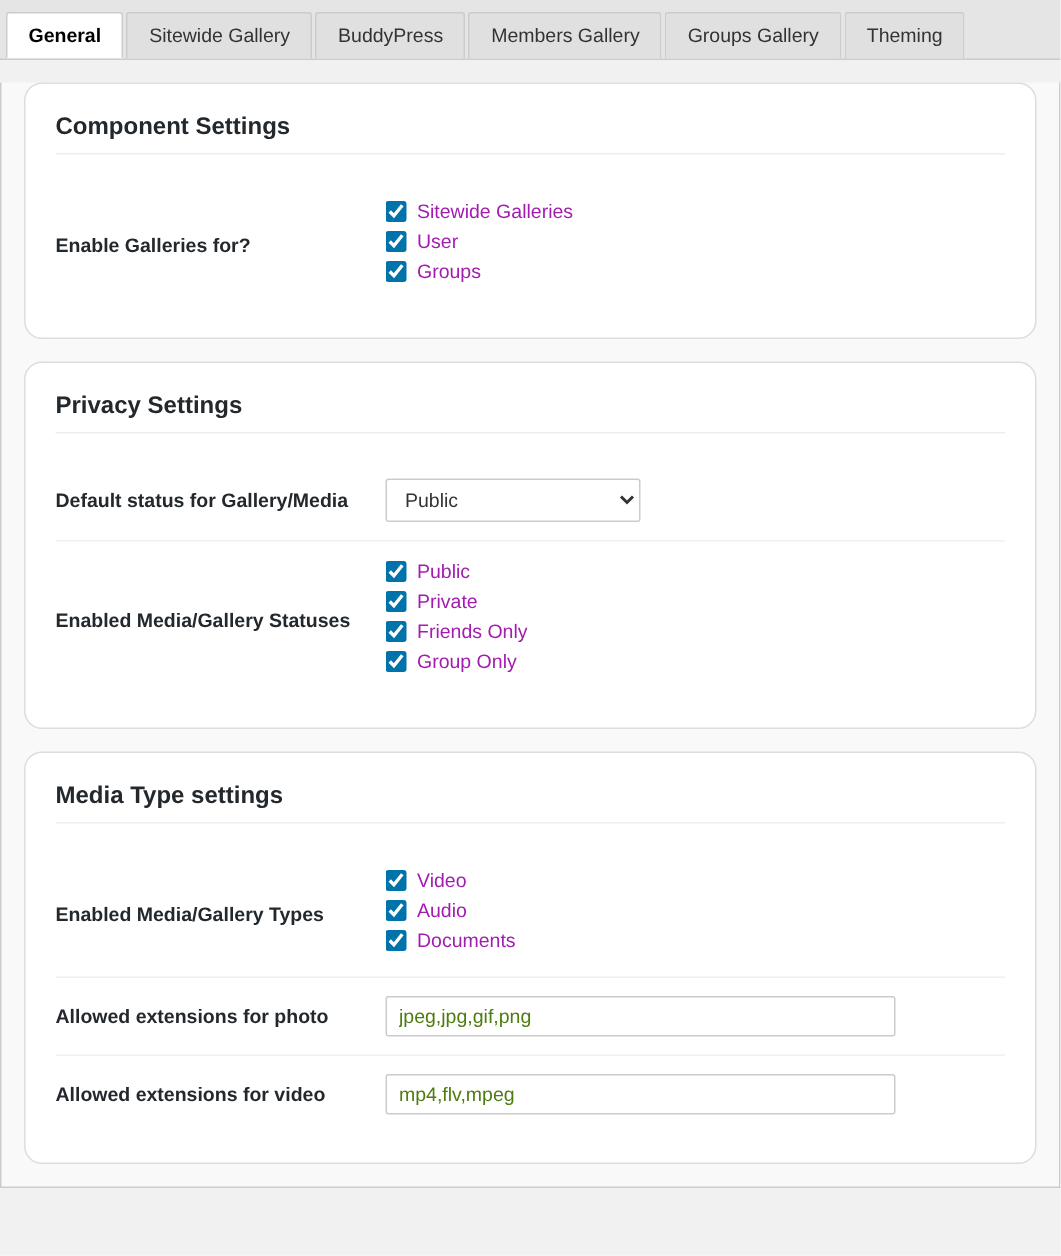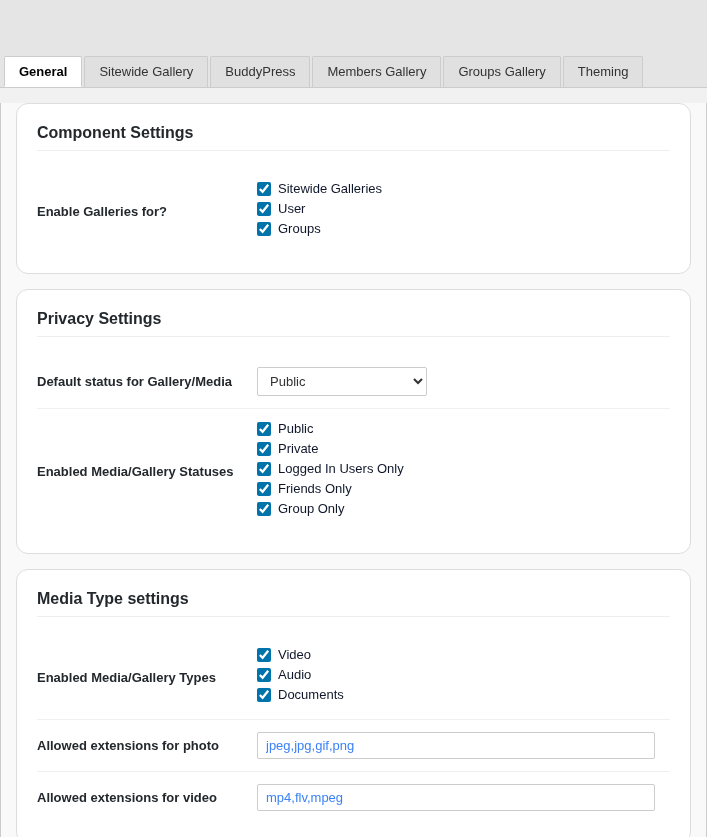--- a/index.html
+++ b/index.html
@@ -23,21 +23,20 @@
       padding: 7px 14px;
       margin-right: 2px;
       background: #e0e0e0;
       border: 1px solid #ccc;
       border-bottom: none;
       cursor: pointer;
       font-size: 13px;
       color: #333;
       border-radius: 2px 2px 0 0;
       white-space: nowrap;
-      margin-top: 48px;
     }
     .tab.active {
       background: #fff;
       border-bottom: 1px solid #fff;
       font-weight: 600;
       color: #000;
     }
 
     
     .content {
@@ -97,21 +96,21 @@
       margin-bottom: 5px;
       font-size: 13px;
     }
     .checkbox-item input[type="checkbox"] {
       margin-right: 7px;
       width: 14px;
       height: 14px;
       accent-color: #0073aa;
     }
     .checkbox-item label {
-      color: #0f172a;
+      color: #a21caf;
       cursor: pointer;
     }
 
     
     .form-select {
       padding: 5px 8px;
       border: 1px solid #ccc;
       border-radius: 2px;
       background: #fff;
       font-size: 13px;
@@ -120,22 +119,22 @@
       cursor: pointer;
     }
 
     
     .form-input {
       padding: 5px 8px;
       border: 1px solid #ccc;
       border-radius: 2px;
       background: #fff;
       font-size: 13px;
-      color: #3b82f6;
-      width: 398px;
+      color: #4d7c0f;
+      width: 340px;
     }
   </style>
 </head>
 <body>
 
 <div class="tabs">
   <div class="tab active">General</div>
   <div class="tab">Sitewide Gallery</div>
   <div class="tab">BuddyPress</div>
   <div class="tab">Members Gallery</div>
@@ -188,24 +187,20 @@
       <div class="form-control">
         <div class="checkbox-item">
           <input type="checkbox" id="status-public" checked="" style="">
           <label for="status-public">Public</label>
         </div>
         <div class="checkbox-item">
           <input type="checkbox" id="status-private" checked="" style="">
           <label for="status-private">Private</label>
         </div>
         <div class="checkbox-item">
-          <input type="checkbox" id="status-logged-in" checked="" style="">
-          <label for="status-logged-in">Logged In Users Only</label>
-        </div>
-        <div class="checkbox-item">
           <input type="checkbox" id="status-friends" checked="" style="">
           <label for="status-friends">Friends Only</label>
         </div>
         <div class="checkbox-item">
           <input type="checkbox" id="status-group-only" checked="" style="">
           <label for="status-group-only">Group Only</label>
         </div>
       </div>
     </div>
   </div>

